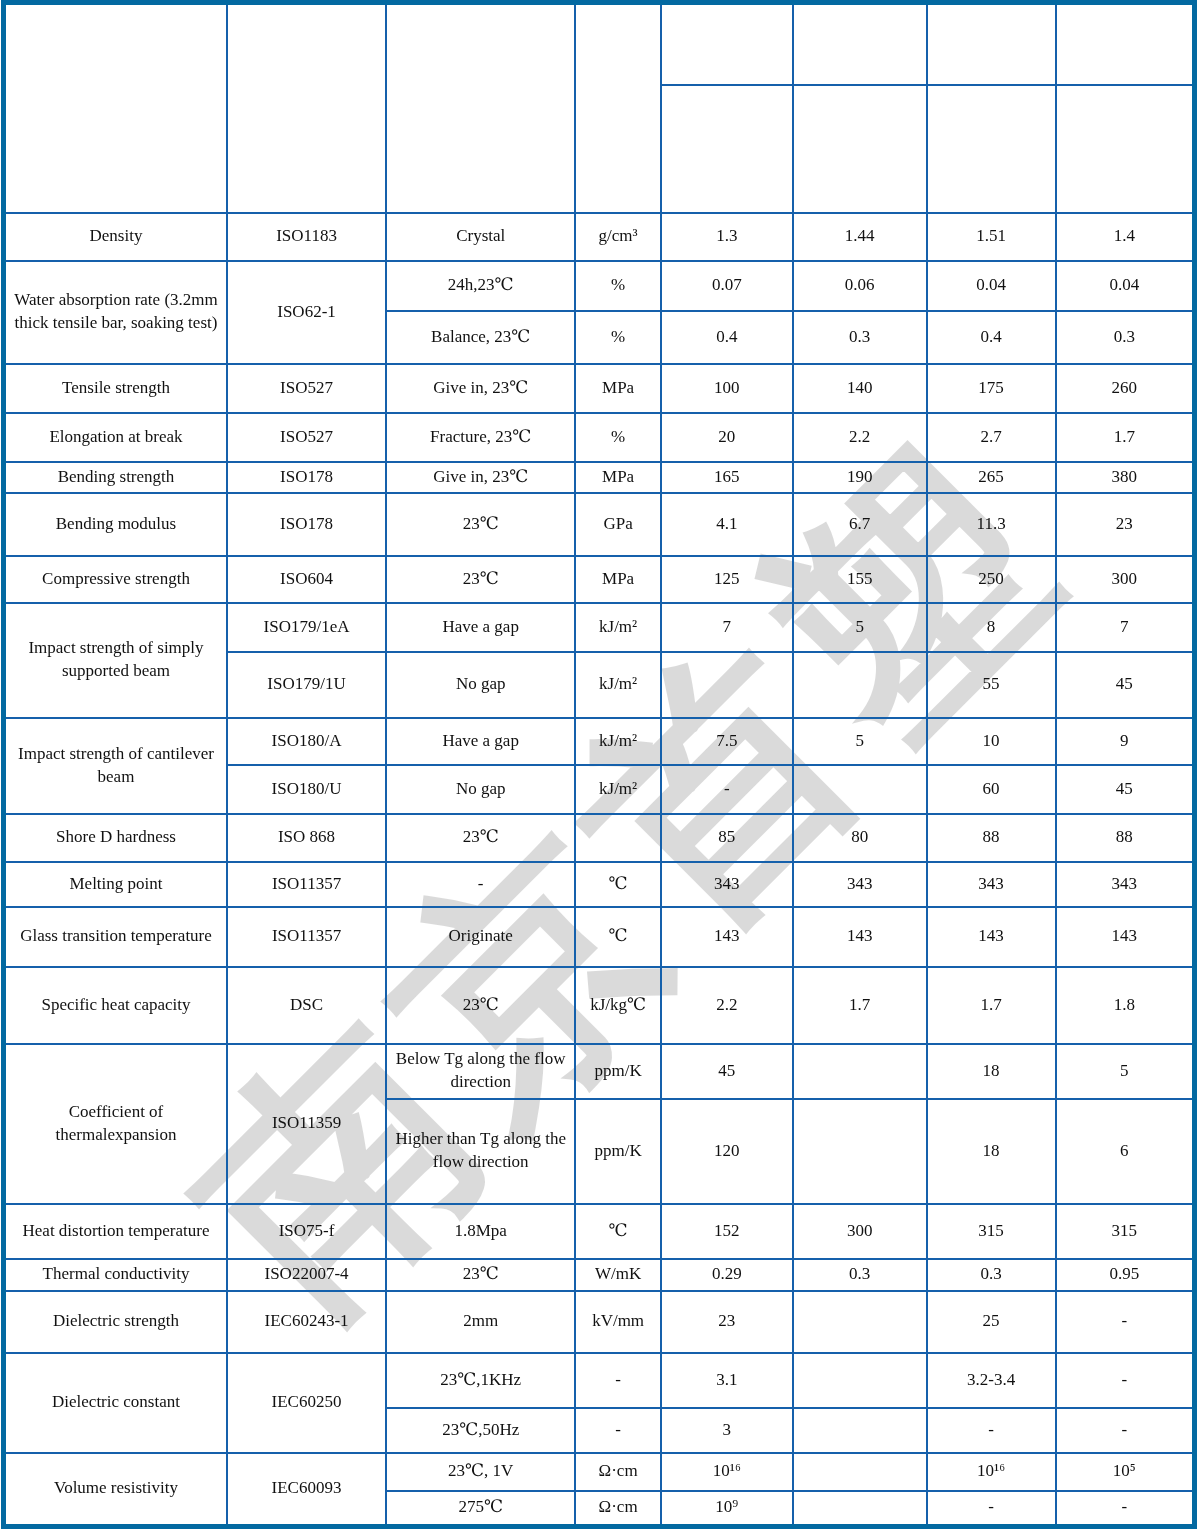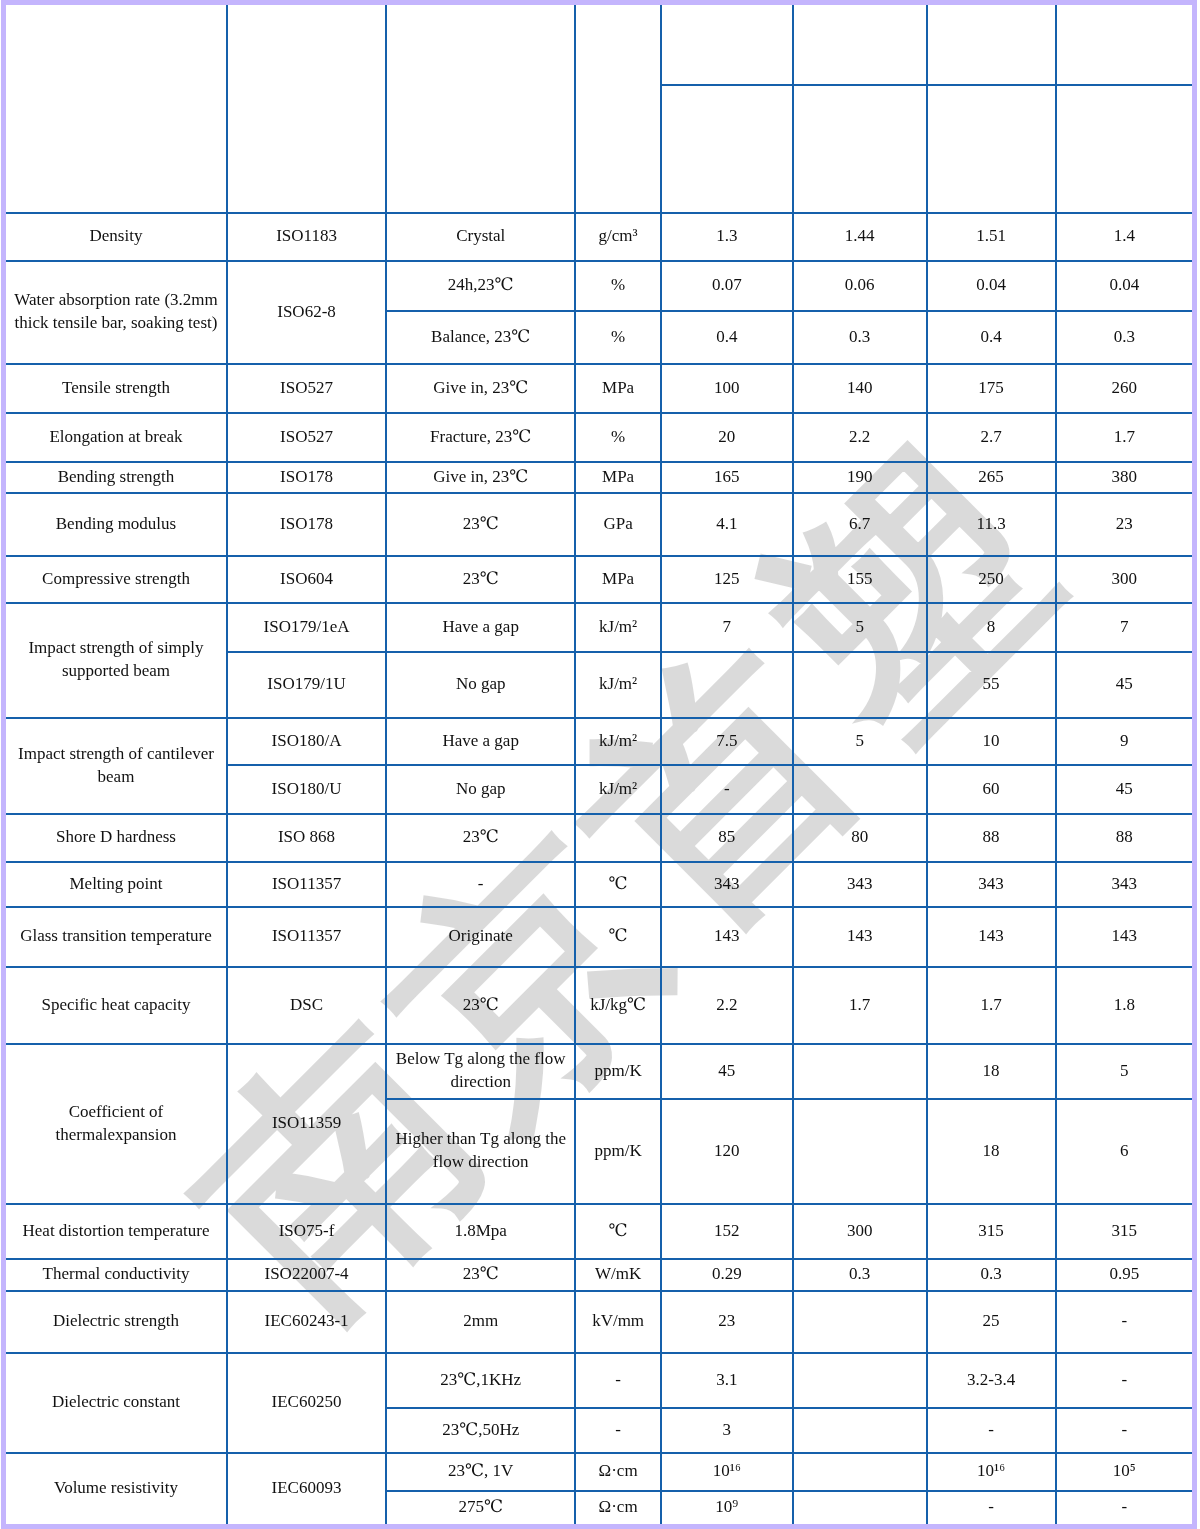--- a/index.html
+++ b/index.html
@@ -8,21 +8,21 @@
   .watermark{
     position:absolute;left:630px;top:880px;
     transform:translate(-50%,-50%) rotate(-45deg);
     font-size:255px;font-weight:bold;letter-spacing:14px;
     color:#000;opacity:0.14;white-space:nowrap;z-index:0;line-height:1;
   }
   table.props{
     position:relative;z-index:1;
     width:1196px;margin:0 0 0 1px;
     border-collapse:collapse;
-    border:5px solid #c4b5fd;
+    border:5px solid #0369a1;
     table-layout:fixed;
   }
   table.props td, table.props th{
     border:2px solid #1560ab;
     text-align:center;vertical-align:middle;
     padding:2px 4px;background:transparent;
     font-size:17px;line-height:1.35;
     word-wrap:break-word;
   }
   thead th{
@@ -88,21 +88,21 @@
         <td>ISO1183</td>
         <td>Crystal</td>
         <td class="unit">g/cm³</td>
         <td class="val">1.3</td>
         <td class="val">1.44</td>
         <td class="val">1.51</td>
         <td class="val">1.4</td>
       </tr>
       <tr style="height:50px">
         <td class="item" rowspan="2">Water absorption rate (3.2mm thick tensile bar, soaking test)</td>
-        <td rowspan="2">ISO62-8</td>
+        <td rowspan="2">ISO62-1</td>
         <td>24h,23℃</td>
         <td class="unit">%</td>
         <td class="val">0.07</td>
         <td class="val">0.06</td>
         <td class="val">0.04</td>
         <td class="val">0.04</td>
       </tr>
       <tr style="height:53px">
         <td>Balance, 23℃</td>
         <td class="unit">%</td>

